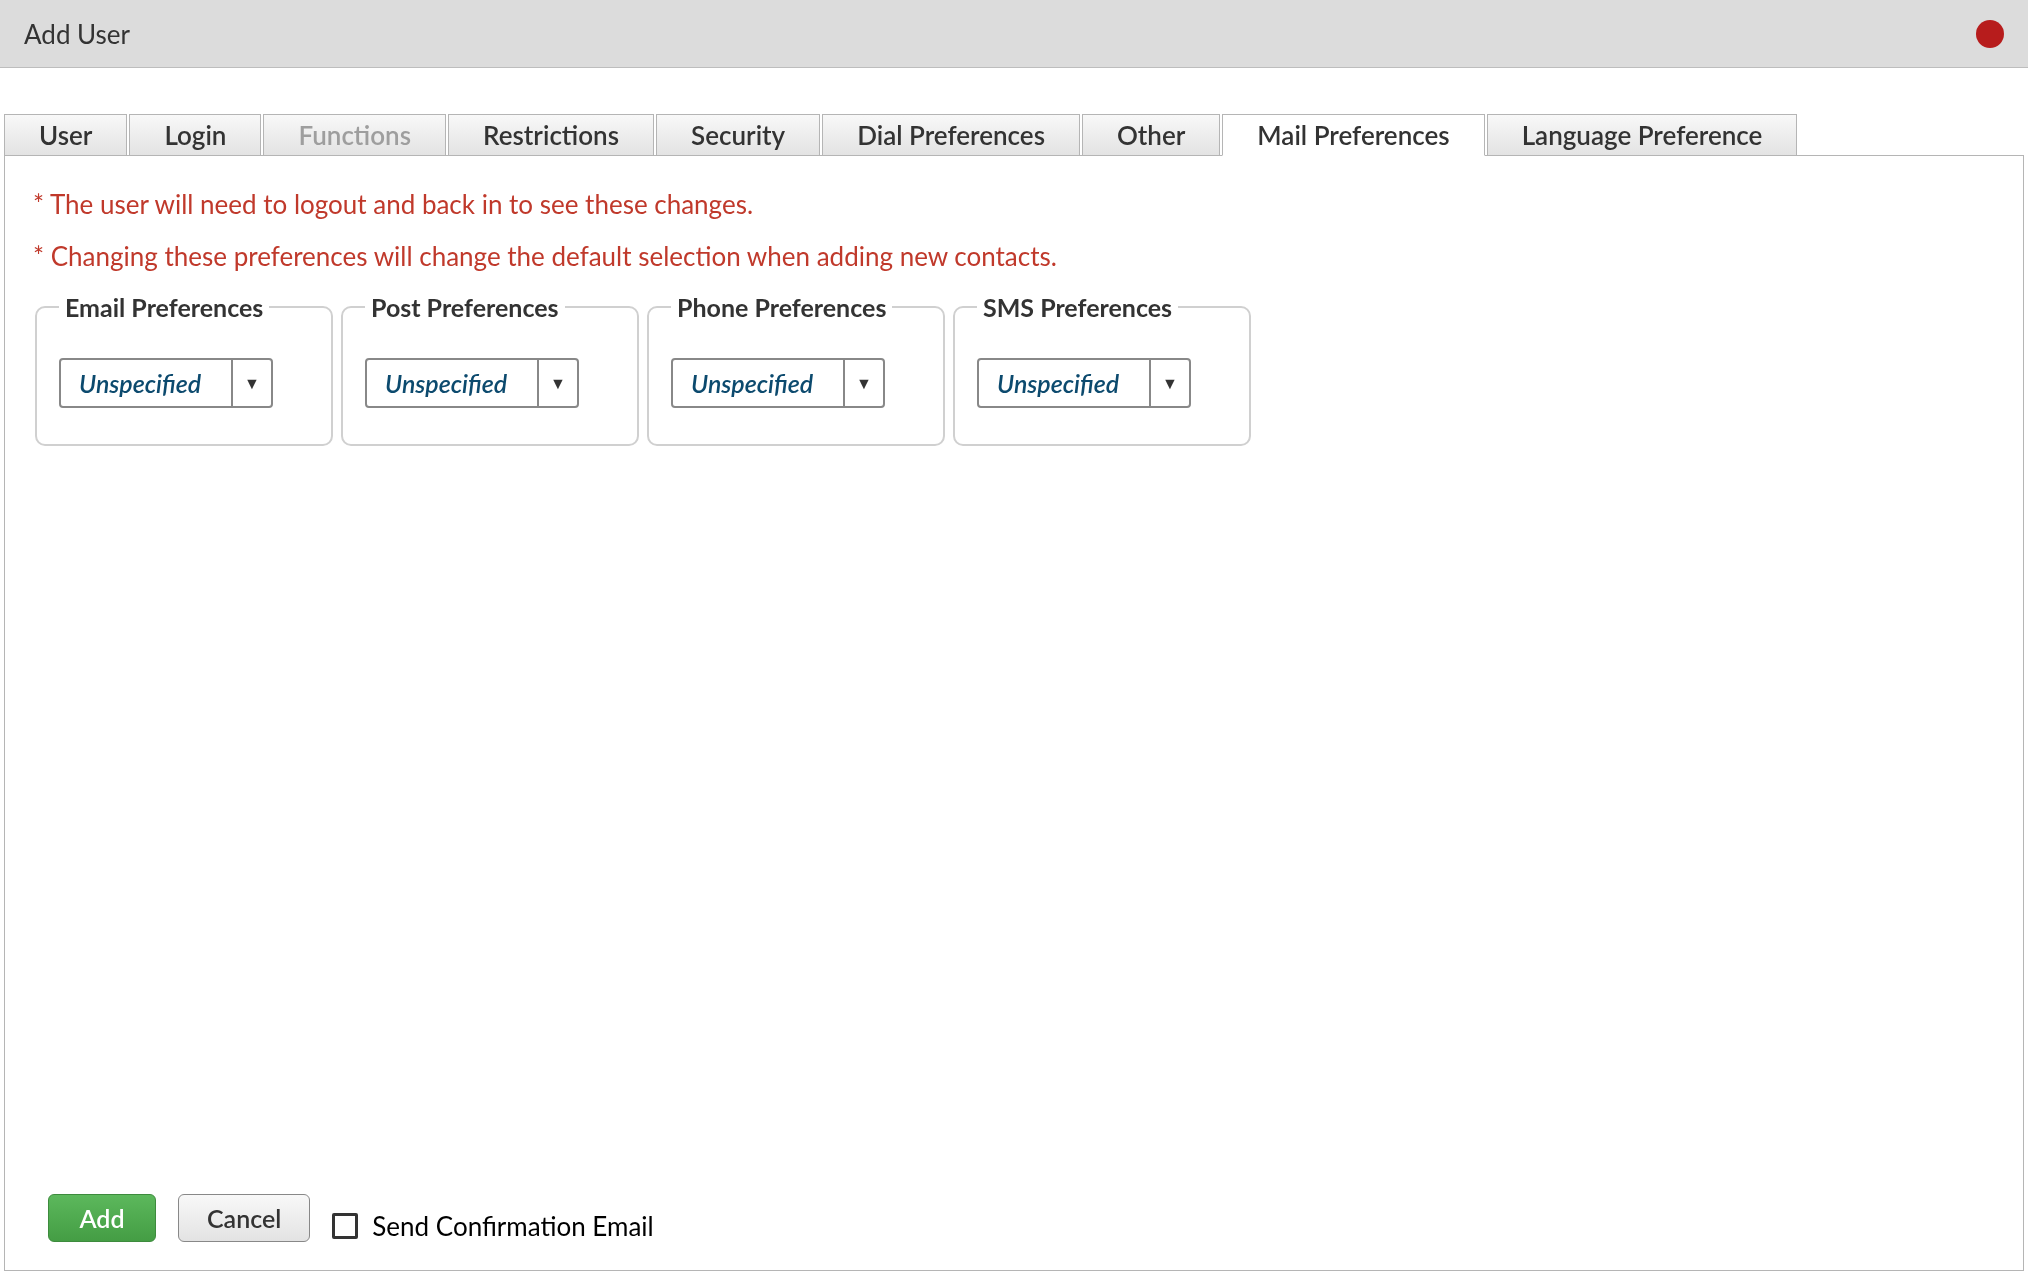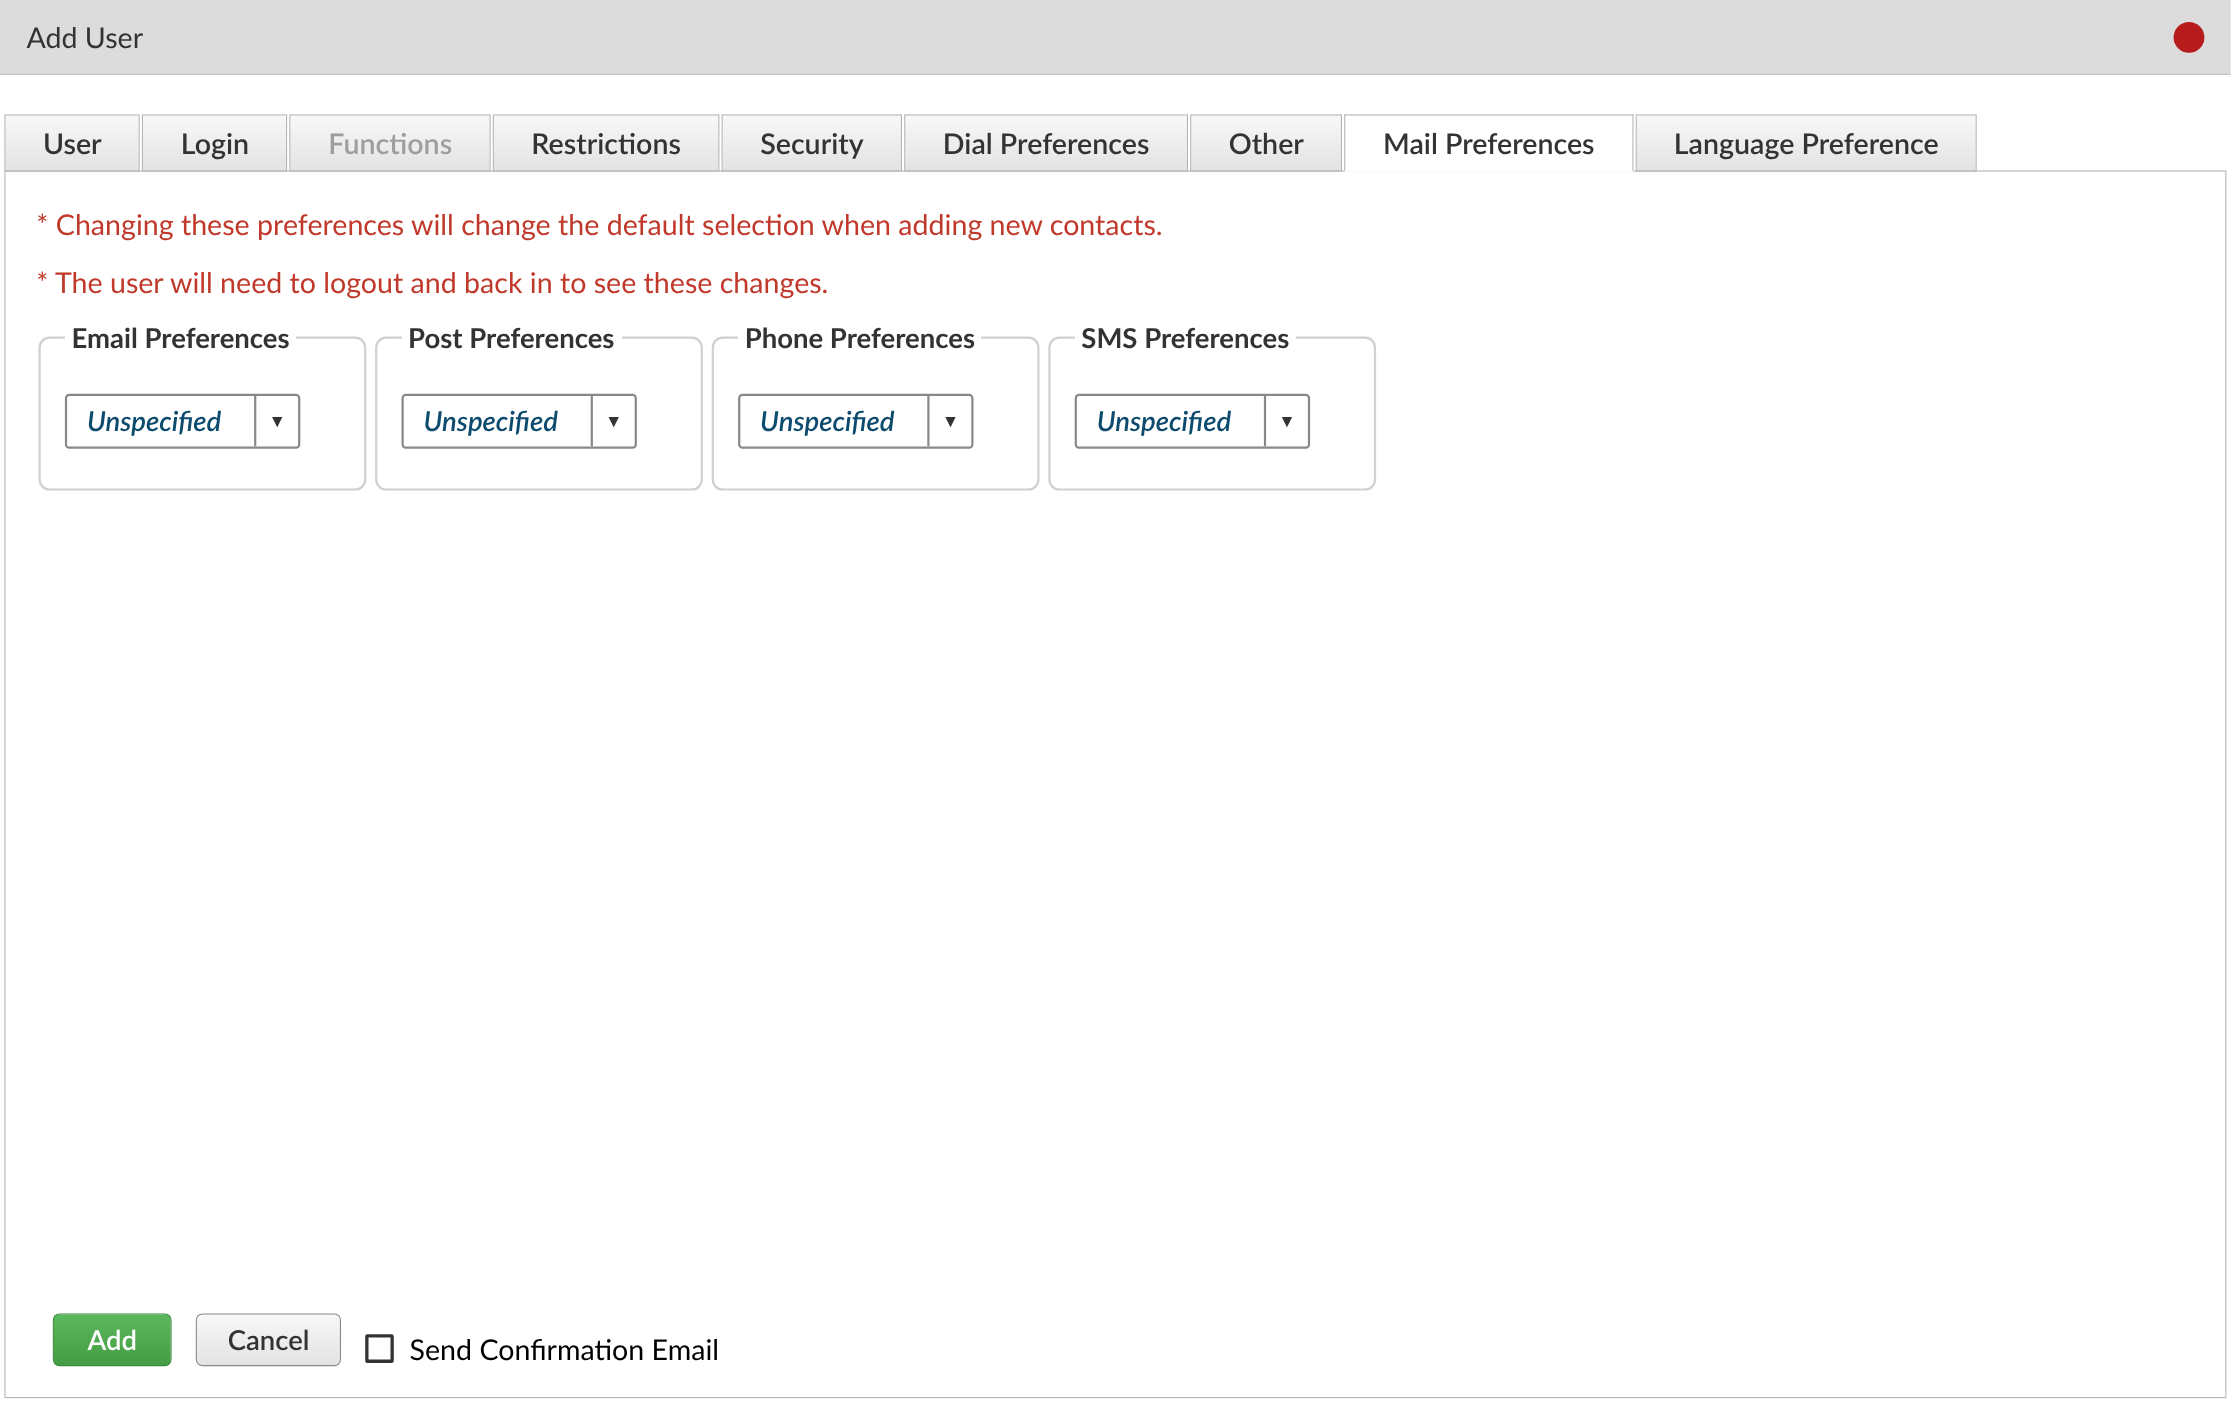--- a/index.html
+++ b/index.html
@@ -31,21 +31,21 @@
     width: 100%;
     padding: 0 4px;
   }
   .tabs {
     display: flex;
     height: 60px;
     margin-top: 28px;
     align-items: flex-end;
   }
   .tab {
-    height: 52px;
+    height: 42px;
     padding: 0 34px;
     display: flex;
     align-items: center;
     font-size: 26px;
     font-weight: 600;
     color: #333;
     background: linear-gradient(#f8f8f8, #e3e3e3);
     border: 1px solid #b5b5b5;
     border-bottom: 1px solid #b5b5b5;
     margin-right: 2px;
@@ -187,22 +187,22 @@
     <div class="tab">Restrictions</div>
     <div class="tab">Security</div>
     <div class="tab">Dial Preferences</div>
     <div class="tab">Other</div>
     <div class="tab active">Mail Preferences</div>
     <div class="tab">Language Preference</div>
   </div>
 
   <div class="panel">
 
+    <div class="notice">* The user will need to logout and back in to see these changes.</div>
     <div class="notice">* Changing these preferences will change the default selection when adding new contacts.</div>
-    <div class="notice">* The user will need to logout and back in to see these changes.</div>
 
     <div class="pref-row">
 
       <fieldset class="pref">
         <legend>Email Preferences</legend>
         <div class="combo">
           <span class="combo-text">Unspecified</span>
           <span class="combo-arrow">▼</span>
         </div>
       </fieldset>

